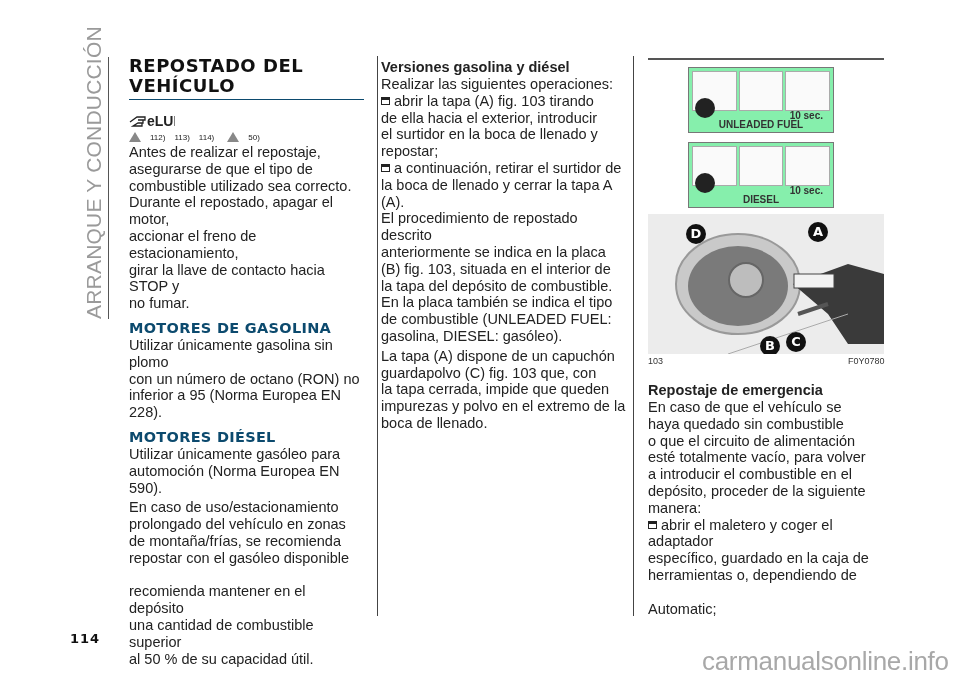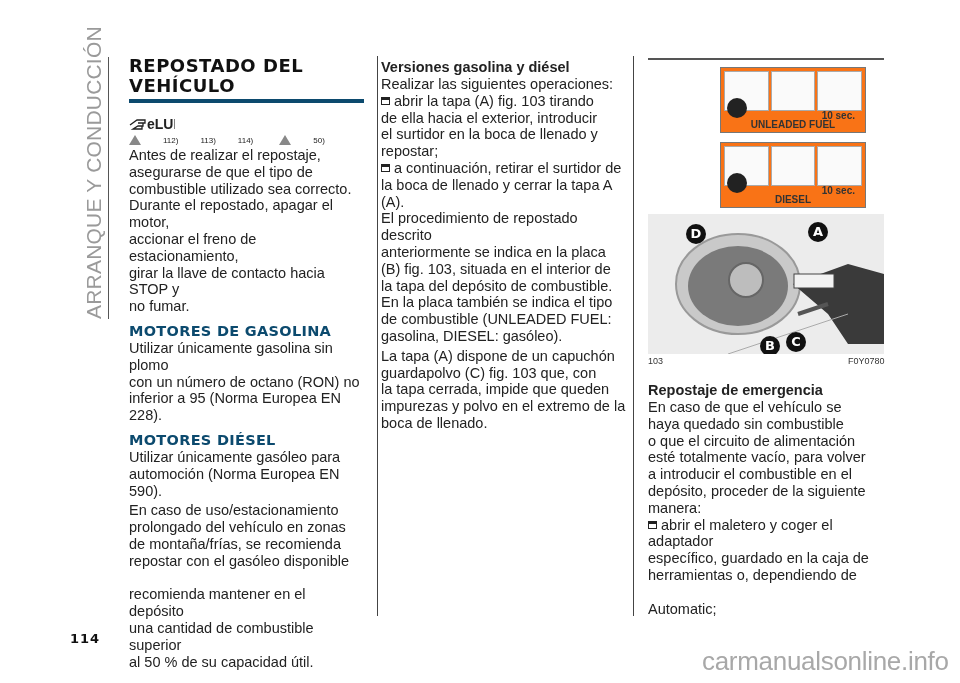--- a/index.html
+++ b/index.html
@@ -9,36 +9,36 @@
   .side-tab span { position:absolute; left:0; bottom:0; transform-origin:left bottom;
                    transform:translate(26px,0) rotate(-90deg); white-space:nowrap;
                    font-size:21px; color:#9a9a9a; letter-spacing:0.2px; line-height:1; font-weight:300; }
   .col { position:absolute; top:56px; }
   .col1 { left:129px; width:235px; }
   .col2 { left:381px; width:250px; }
   .col3 { left:648px; width:236px; }
   .vdiv { position:absolute; width:1px; background:#444; }
   .h1 { font-family:"DejaVu Sans", sans-serif; font-weight:bold; font-size:18px; line-height:20px;
         letter-spacing:0.5px; margin:0; color:#111; text-transform:uppercase; }
-  .h1.ruled { border-bottom:4px solid #0c4a6e; padding-bottom:3px; }
+  .h1.ruled { border-bottom:1px solid #0c4a6e; padding-bottom:3px; }
   .h2 { font-family:"DejaVu Sans", sans-serif; font-weight:bold; font-size:14.5px; line-height:17px;
         letter-spacing:0.3px; color:#0c4a6e; margin:8px 0 0 0; text-transform:uppercase; }
   .h3 { font-weight:bold; font-size:14.5px; line-height:17px; color:#222; margin:0; }
   p, .li { font-size:14.5px; line-height:16.8px; margin:0; color:#222; }
   p + p { margin-top:3px; }
   .li .box { display:inline-block; width:9px; height:8px; border:1.5px solid #222; border-top-width:3px;
              margin-right:4px; vertical-align:1px; box-sizing:border-box; }
   .iconrow { display:flex; align-items:flex-end; height:22px; margin-top:8px; }
-  .warnrow { display:flex; align-items:center; font-size:8px; gap:22px; margin:2px 0 2px; color:#222; }
+  .warnrow { display:flex; align-items:center; font-size:8px; gap:9px; margin:2px 0 2px; color:#222; }
   .tri { width:0; height:0; border-left:6px solid transparent; border-right:6px solid transparent;
          border-bottom:10px solid #888; position:relative; }
   .page-num { position:absolute; left:70px; top:631px; font-family:"DejaVu Sans", sans-serif; font-weight:bold; font-size:13px; color:#111; letter-spacing:1px; }
   .watermark { position:absolute; left:682px; top:646px; font-size:26px; color:#a8a8a8; letter-spacing:-0.3px;margin-left:20px; }
   .fig-top-rule { position:absolute; left:648px; width:236px; height:2px; background:#555; }
-  .plate { position:absolute; border:1.5px solid #777; background:#f97316;margin-left:32px; }
+  .plate { position:absolute; border:1.5px solid #777; background:#86efac; }
   .plate .panels { position:absolute; left:3px; top:3px; right:3px; height:40px; display:flex; gap:2px; }
   .plate .panel { flex:1; border:1px solid #aaa; background:#fafafa; position:relative; }
   .plate .label { position:absolute; left:0; right:0; bottom:2px; text-align:center; font-weight:bold; font-size:10px; color:#333; }
   .plate .secs { position:absolute; right:10px; top:42px; font-weight:bold; font-size:10px; color:#333; }
   .bookicon { position:absolute; left:6px; top:30px; width:20px; height:20px; border-radius:50%; background:#222; }
   .photo { position:absolute; left:648px; top:214px; width:236px; height:140px; background:#e8e8e8; overflow:hidden; }
   .callout { position:absolute; width:20px; height:20px; border-radius:50%; background:#111; color:#fff; font-weight:bold;
              font-size:13px; text-align:center; line-height:20px; font-family:"DejaVu Sans", sans-serif; }
   .fig-cap { position:absolute; font-size:9px; color:#333; }
 </style>

